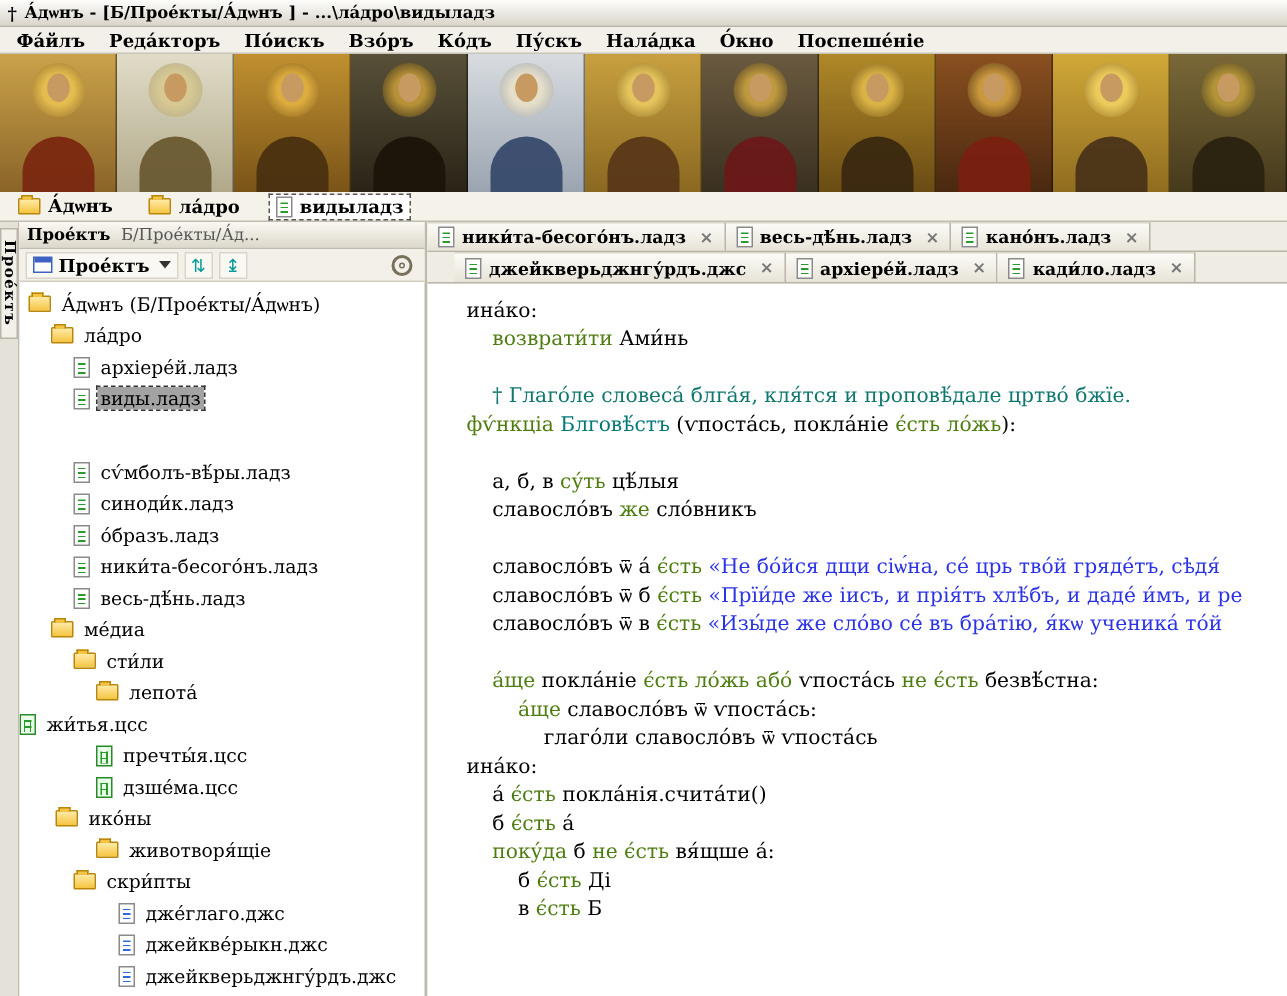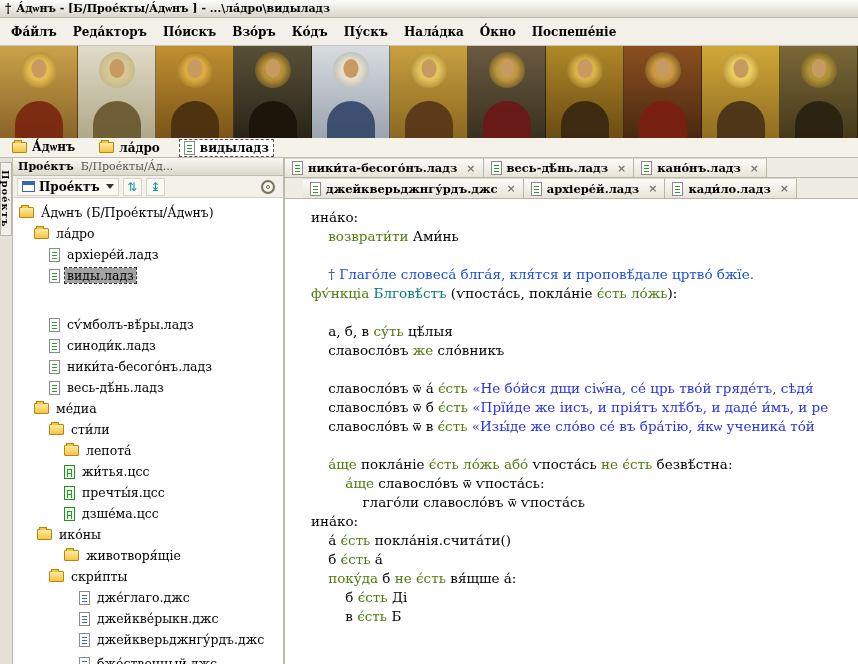--- a/index.html
+++ b/index.html
@@ -3,21 +3,21 @@
 <meta charset="utf-8">
 <style>
   *{box-sizing:border-box;margin:0;padding:0}
   html,body{width:858px;height:664px;overflow:hidden}
   body{font-family:"DejaVu Serif",serif;font-size:12px;background:#ece9e2;color:#000}
 
   .titlebar{height:18px;background:linear-gradient(#fdfdfb,#d9d5ca);border-bottom:1px solid #b8b4a8;
             display:flex;align-items:center;padding:0 5px;font-size:11px;font-weight:bold;white-space:nowrap}
   .titlebar .appicon{margin-right:5px;font-size:12px}
 
-  .menubar{height:28px;background:#f3f0e9;border-bottom:1px solid #c8c4b8;display:flex;align-items:center;padding:0 3px}
+  .menubar{height:18px;background:#f3f0e9;border-bottom:1px solid #c8c4b8;display:flex;align-items:center;padding:0 3px}
   .menu-item{padding:1px 8px;font-size:12px;font-weight:bold;cursor:default}
 
   .paintings{height:92px;display:flex;background:#2a241a}
   .painting{flex:1 1 0;position:relative;overflow:hidden;border-right:1px solid rgba(0,0,0,.45)}
   .halo{position:absolute;top:6px;left:50%;transform:translateX(-50%);width:36px;height:36px;border-radius:50%;opacity:.92}
   .robe{position:absolute;bottom:-7px;left:50%;transform:translateX(-50%);width:48px;height:44px;border-radius:24px 24px 0 0;opacity:.95}
   .face{position:absolute;top:13px;left:50%;transform:translateX(-50%);width:15px;height:19px;border-radius:50%;background:#c79a62}
 
   .ftabs{height:20px;background:#f5f2ea;border-bottom:1px solid #c0bcb0;display:flex;align-items:center;padding:0 8px;gap:16px}
   .ftab{display:flex;align-items:center;gap:5px;font-size:12px;font-weight:bold;padding:1px 4px;white-space:nowrap}
@@ -62,21 +62,21 @@
 
   .editor{flex:1;display:flex;flex-direction:column;background:#fff;min-width:0}
   .etabs{display:flex;background:#efece4;border-bottom:1px solid #b8b4a8;height:20px;align-items:stretch;overflow:hidden}
   .etabs.row2{padding-left:18px;height:21px}
   .etab{display:flex;align-items:center;gap:5px;padding:0 7px;border-right:1px solid #b8b4a8;border-top:1px solid #dcd8cc;
         background:linear-gradient(#fcfbf7,#e7e3d7);font-size:11.5px;font-weight:bold;white-space:nowrap}
   .etab .x{color:#777;font-family:"DejaVu Sans",sans-serif;font-size:11px;margin-left:4px}
 
   .code{flex:1;overflow:hidden;padding:9px 0 0 26px;font-size:13.5px;line-height:19px;white-space:pre}
   .line{min-height:19px}
-  .p{color:#000}.k{color:#4d7c0f}.s{color:#2a32e4}.c{color:#1d4ed8}.f{color:#007878}
+  .p{color:#000}.k{color:#4d7c0f}.s{color:#2a32e4}.c{color:#0f766e}.f{color:#007878}
 </style>
 </head>
 <body>
 
 <div class="titlebar">
   <span class="appicon">†</span>
   <span>А́дѡнъ - [Б/Прое́кты/А́дѡнъ ] - ...\ла́дро\видыладз</span>
 </div>
 
 <div class="menubar">
@@ -205,39 +205,43 @@
         <div class="trow" style="padding-left: 36px; margin-top: 28px;">
           <span class="ticon ifile ladz"></span>
           <span class="lbl">сѵ́мболъ-вѣ́ры.ладз</span>
         </div>
         <div class="trow" style="padding-left: 36px; align-items: center;">
           <span class="ticon ifile ladz"></span>
           <span class="lbl">синоди́к.ладз</span>
         </div>
         <div class="trow" style="padding-left: 36px;">
           <span class="ticon ifile ladz"></span>
+          <span class="lbl">о́бразъ.ладз</span>
+        </div>
+        <div class="trow" style="padding-left: 36px;">
+          <span class="ticon ifile ladz"></span>
           <span class="lbl">ники́та-бесого́нъ.ладз</span>
         </div>
         <div class="trow" style="padding-left: 36px;">
           <span class="ticon ifile ladz"></span>
           <span class="lbl">весь-дѣ́нь.ладз</span>
         </div>
         <div class="trow" style="padding-left: 21px;">
           <span class="ticon ifold"></span>
           <span class="lbl">ме́диа</span>
         </div>
         <div class="trow" style="padding-left: 36px;">
           <span class="ticon ifold"></span>
           <span class="lbl">сти́ли</span>
         </div>
         <div class="trow" style="padding-left: 51px;">
           <span class="ticon ifold"></span>
           <span class="lbl">лепота́</span>
         </div>
-        <div class="trow" style="padding-left: 51px;">
+        <div class="trow" style="">
           <span class="ticon ifile css"></span>
           <span class="lbl">жи́тья.цсс</span>
         </div>
         <div class="trow" style="padding-left: 51px;">
           <span class="ticon ifile css"></span>
           <span class="lbl">пречты́я.цсс</span>
         </div>
         <div class="trow" style="padding-left: 51px;">
           <span class="ticon ifile css"></span>
           <span class="lbl">дзше́ма.цсс</span>

